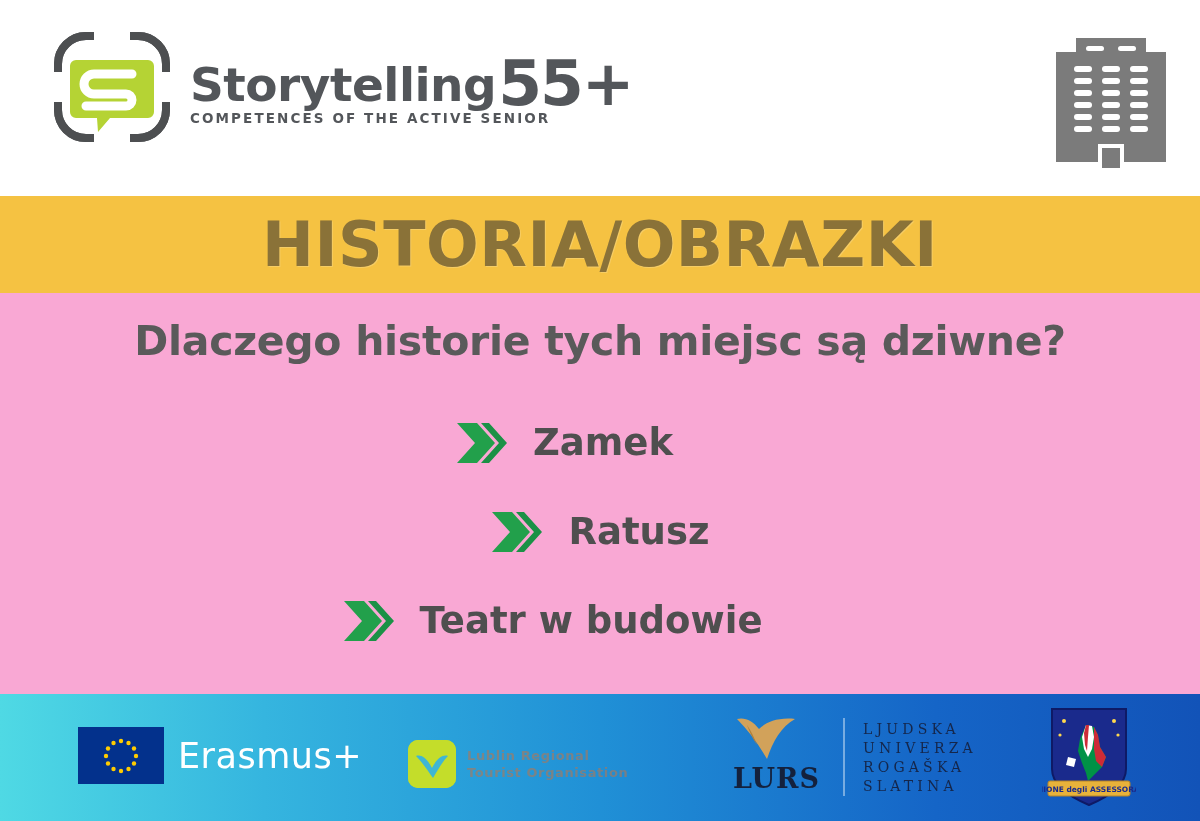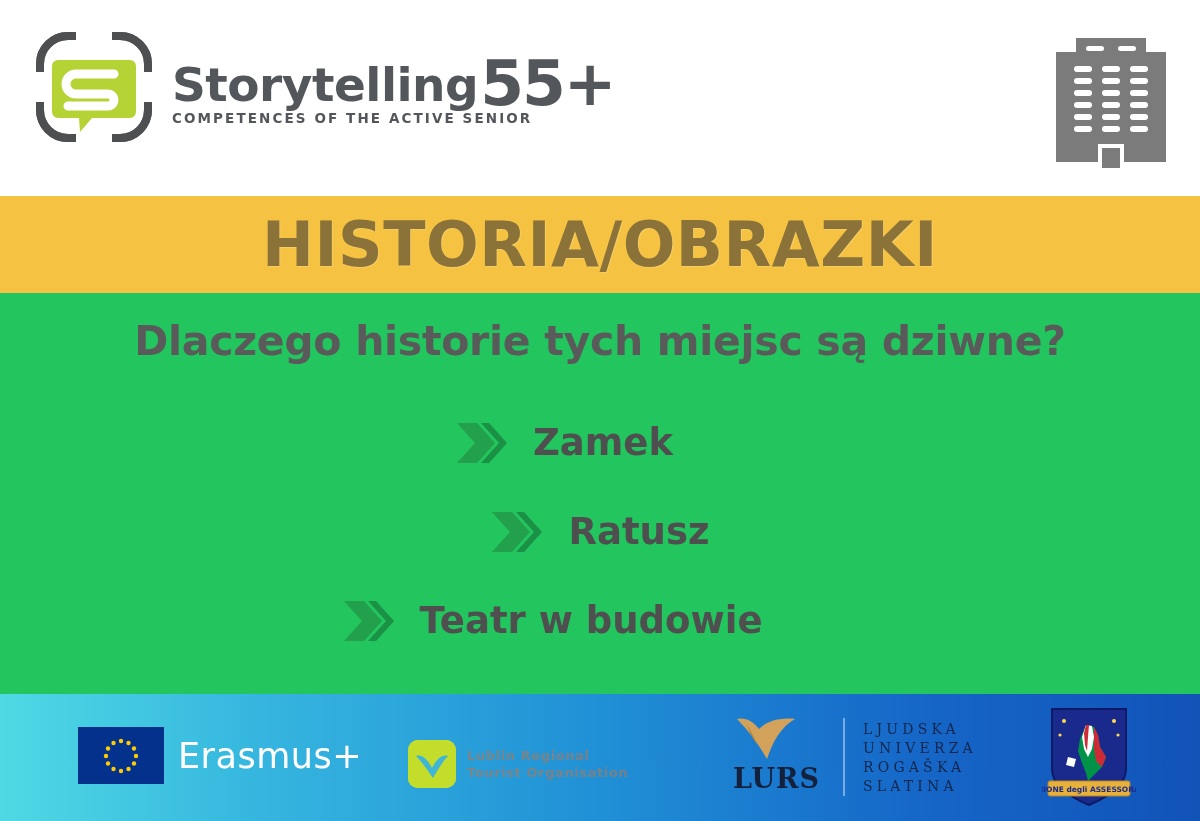--- a/index.html
+++ b/index.html
@@ -14,21 +14,21 @@
     width:1200px; height:821px;
     background:#ffffff;
   }
 
   
   .header {
     position:absolute; left:0; top:0; width:1200px; height:196px;
     background:#ffffff;
   }
   .brand {
-    position:absolute; left:32px; top:28px;
+    position:absolute; left:50px; top:28px;
     display:flex; align-items:center; gap:16px;
   }
   .brand-mark {
     position:relative; width:124px; height:118px; flex:0 0 auto;
   }
   .brand-mark svg { display:block; width:124px; height:118px; }
 
   .brand-word { position:relative; padding-top:4px; }
   .brand-word-top {
     display:flex; align-items:flex-end; gap:2px;
@@ -65,21 +65,21 @@
   .title-banner-text {
     font-size:62px; font-weight:bold; color:#8a7238;
     letter-spacing:0.5px;
     font-family:"DejaVu Sans", sans-serif;
     text-shadow:1px 1px 0 rgba(255,255,255,0.18);
   }
 
   
   .body-area {
     position:absolute; left:0; top:293px; width:1200px; height:487px;
-    background:#22c55e;
+    background:#f9a8d4;
   }
   .subtitle {
     position:absolute; left:0; top:24px; width:1200px;
     text-align:center;
     font-size:41px; font-weight:bold; color:#5a5a5a;
     font-family:"DejaVu Sans", sans-serif;
     letter-spacing:-0.3px;
   }
 
   .bullet-list {

